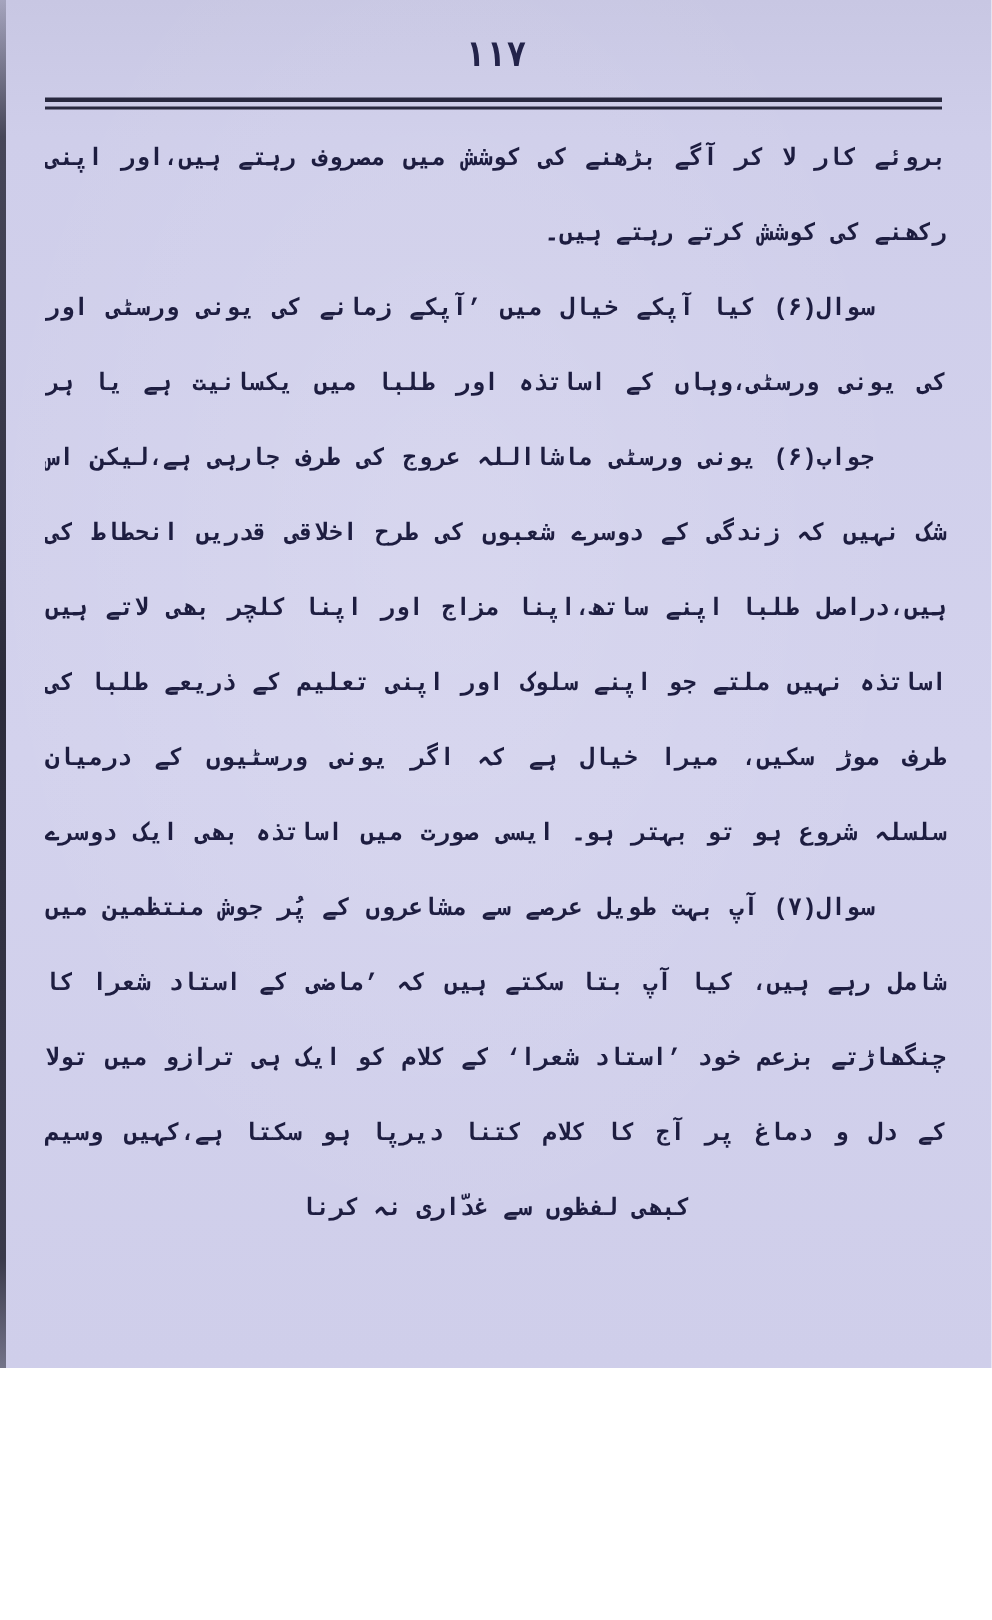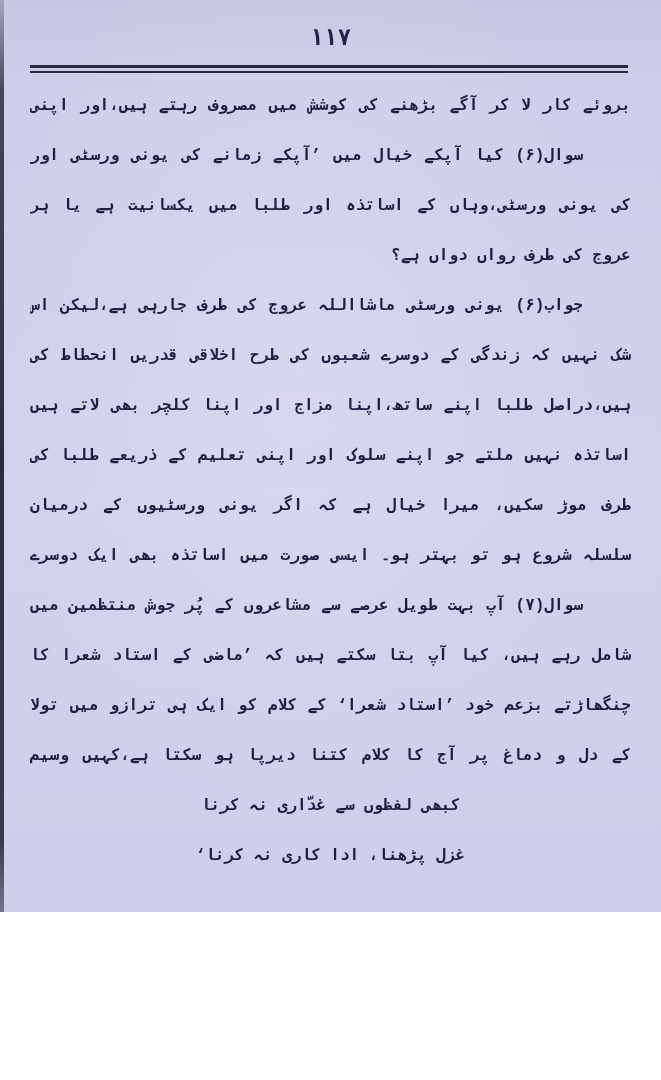--- a/index.html
+++ b/index.html
@@ -54,31 +54,30 @@
 <body>
 
 <div class="page">
   <div class="left-edge"></div>
 
   <div class="page-number">۱۱۷</div>
   <div class="rule"></div>
 
   <div class="body-text">
     <div class="bl j">بروئے کار لا کر آگے بڑھنے کی کوشش میں مصروف رہتے ہیں،اور اپنی درسگاہ کے وقار کو بلند</div>
+    <div class="bl r">رکھنے کی کوشش کرتے رہتے ہیں۔</div>
     <div class="bl j ind">سوال(۶) کیا آپکے خیال میں ’آپکے زمانے کی یونی ورسٹی اور موجودہ زمانے</div>
     <div class="bl j">کی یونی ورسٹی،وہاں کے اساتذہ اور طلبا میں یکسانیت ہے یا ہر صورت میں زوال پذیر ہے یا</div>
-    <div class="bl r">عروج کی طرف رواں دواں ہے؟</div>
     <div class="bl j ind">جواب(۶) یونی ورسٹی ماشااللہ عروج کی طرف جارہی ہے،لیکن اس میں کوئی</div>
     <div class="bl j">شک نہیں کہ زندگی کے دوسرے شعبوں کی طرح اخلاقی قدریں انحطاط کی طرف گامزن</div>
     <div class="bl j">ہیں،دراصل طلبا اپنے ساتھ،اپنا مزاج اور اپنا کلچر بھی لاتے ہیں اور اب مضبوط کرداروالے</div>
     <div class="bl j">اساتذہ نہیں ملتے جو اپنے سلوک اور اپنی تعلیم کے ذریعے طلبا کی سوچ کا دھارا بہتری کی</div>
     <div class="bl j">طرف موڑ سکیں، میرا خیال ہے کہ اگر یونی ورسٹیوں کے درمیان ’وزیٹنگ پروفیسرز‘ کا</div>
     <div class="bl j">سلسلہ شروع ہو تو بہتر ہو۔ ایسی صورت میں اساتذہ بھی ایک دوسرے کے تجربوں سے</div>
     <div class="bl j ind">سوال(۷) آپ بہت طویل عرصے سے مشاعروں کے پُر جوش منتظمین میں</div>
     <div class="bl j">شامل رہے ہیں، کیا آپ بتا سکتے ہیں کہ ’ماضی کے استاد شعرا کا کلام اور آج کے چیختے</div>
     <div class="bl j">چنگھاڑتے بزعم خود ’استاد شعرا‘ کے کلام کو ایک ہی ترازو میں تولا جا سکتا ہے۔ سنجیدہ سامعین</div>
     <div class="bl j">کے دل و دماغ پر آج کا کلام کتنا دیرپا ہو سکتا ہے،کہیں وسیم بریلوی نے بھی کہا ہے ؎</div>
     <div class="bl c">کبھی لفظوں سے غدّاری نہ کرنا</div>
-    <div class="bl c">غزل پڑھنا، ادا کاری نہ کرنا‘</div>
   </div>
 
   <div class="speck"></div>
 </div>
 
 </body></html>

